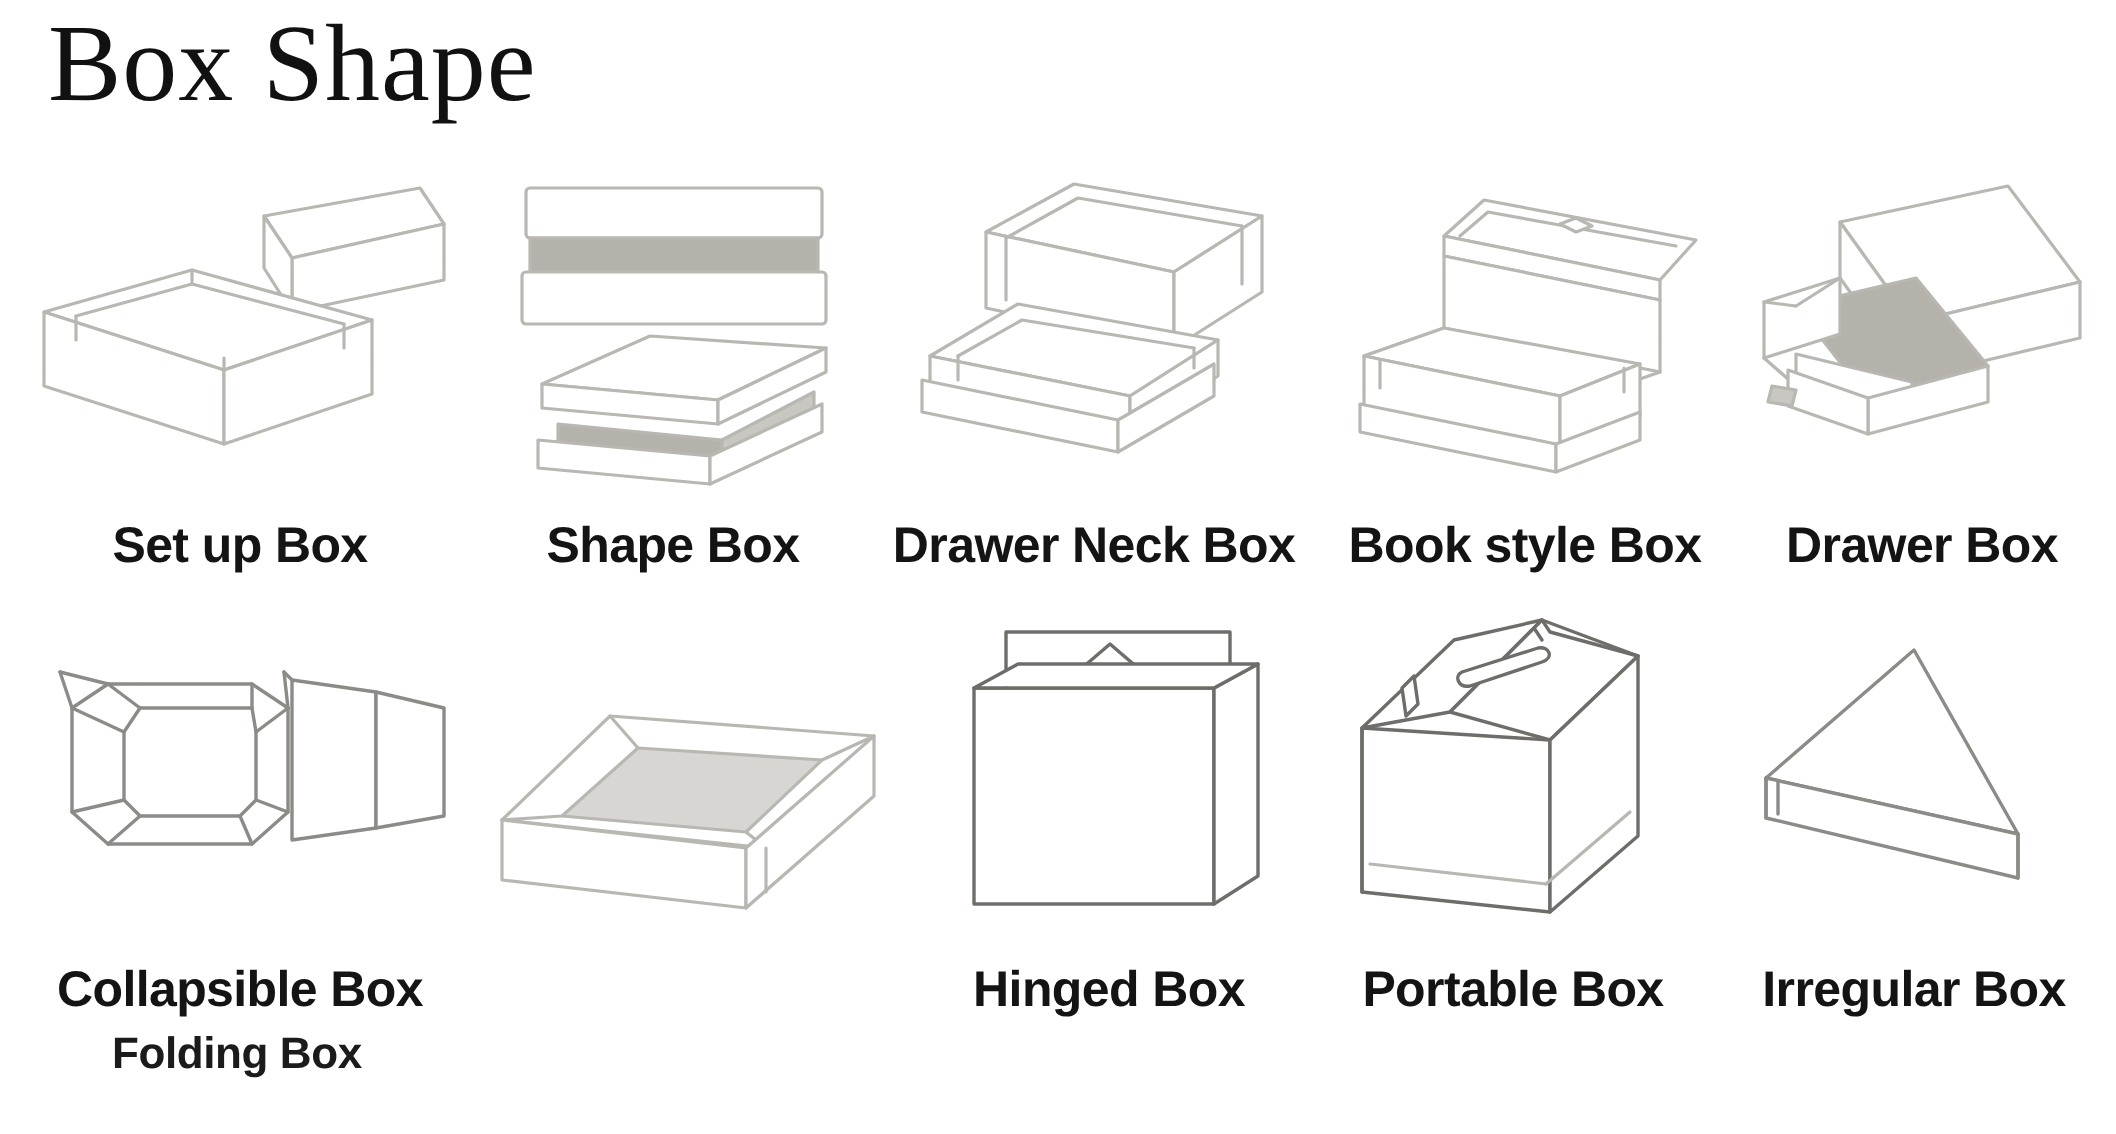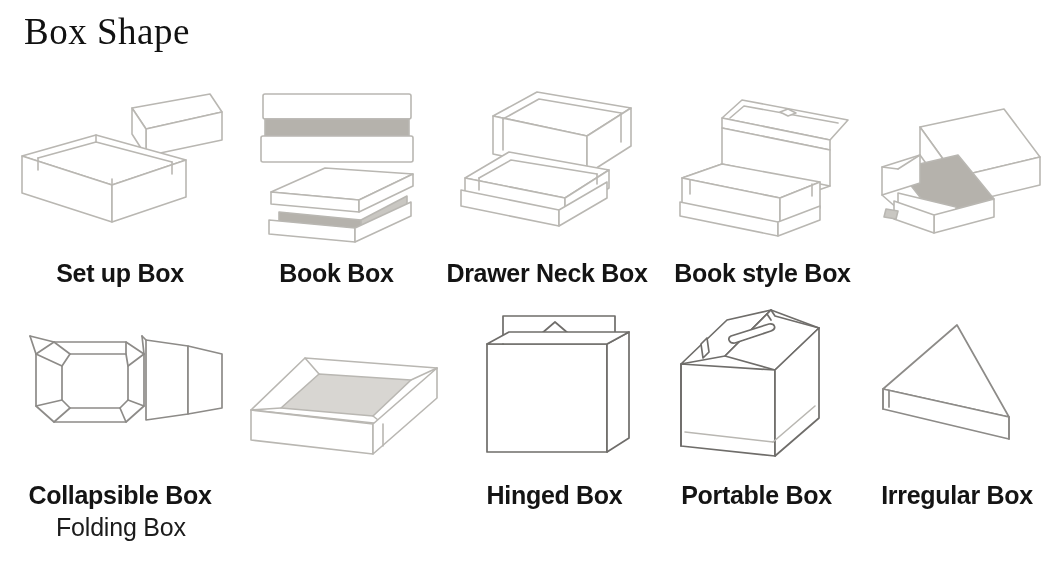--- a/index.html
+++ b/index.html
@@ -18,21 +18,21 @@
     position: relative;
     width: 1058px;
     height: 567px;
     background: #ffffff;
   }
   .page-title {
     position: absolute;
     left: 24px;
     top: 6px;
     font-family: "Liberation Serif", serif;
-    font-size: 37px;
+    font-size: 55px;
     line-height: 52px;
     font-weight: 400;
     color: #111111;
     letter-spacing: 0.5px;
     white-space: nowrap;
   }
   .grid {
     position: absolute;
     left: 0;
     top: 72px;
@@ -74,22 +74,22 @@
     white-space: nowrap;
     text-align: center;
     letter-spacing: -0.3px;
     padding-bottom: 2px;
   }
   .subcap {
     position: absolute;
     left: 56px;
     top: 512px;
     font-family: "Liberation Sans", sans-serif;
-    font-weight: 400;
-    font-size: 25px;
+    font-weight: 700;
+    font-size: 22px;
     line-height: 30px;
     color: #1b1b1b;
     white-space: nowrap;
     letter-spacing: -0.2px;
   }
   
   .ln {
     fill: none;
     stroke: #b9b7b2;
     stroke-width: 1.6;
@@ -162,21 +162,21 @@
             <polygon class="fillw ln" points="22,104 110,112 110,124 22,116"></polygon>
             <polygon class="fillw ln" points="110,112 164,86 164,98 110,124"></polygon>
 
             <polygon class="fillg ln" points="30,124 112,132 112,142 30,134"></polygon>
             <polygon class="fillg2 ln" points="112,132 158,108 158,118 112,142"></polygon>
 
             <polygon class="fillw ln" points="20,132 106,140 106,154 20,146"></polygon>
             <polygon class="fillw ln" points="106,140 162,114 162,128 106,154"></polygon>
           </svg>
         </div>
-        <div class="cap">Book Box</div>
+        <div class="cap">Shape Box</div>
       </div>
 
       <div class="cell" style="width:228px;">
         <div class="art">
           <svg width="200" height="158" viewBox="0 0 200 158">
 
             <polygon class="fillw ln" points="46,30 90,6 184,22 140,50"></polygon>
             <polygon class="fillw ln" points="46,30 140,50 140,88 46,68"></polygon>
             <polygon class="fillw ln" points="140,50 184,22 184,60 140,88"></polygon>
             <polyline class="ln" points="56,33 92,13 174,27"></polyline>
@@ -239,20 +239,21 @@
             <polygon class="fillw ln" points="62,110 122,94 122,112 62,128"></polygon>
             <polyline class="ln" points="10,62 26,64"></polyline>
             <polyline class="ln" points="10,90 26,104"></polyline>
             <polyline class="ln" points="48,50 26,64"></polyline>
 
             <polygon class="fillw ln" points="22,96 62,110 62,128 22,114"></polygon>
 
             <polygon class="fillg2 ln" points="14,104 26,106 24,114 12,112"></polygon>
           </svg>
         </div>
+        <div class="cap">Drawer Box</div>
       </div>
 
     </div>
 
     <div class="row row-2">
 
       <div class="cell" style="width:240px;">
         <div class="art">
           <svg width="224" height="130" viewBox="0 0 224 130">
 

